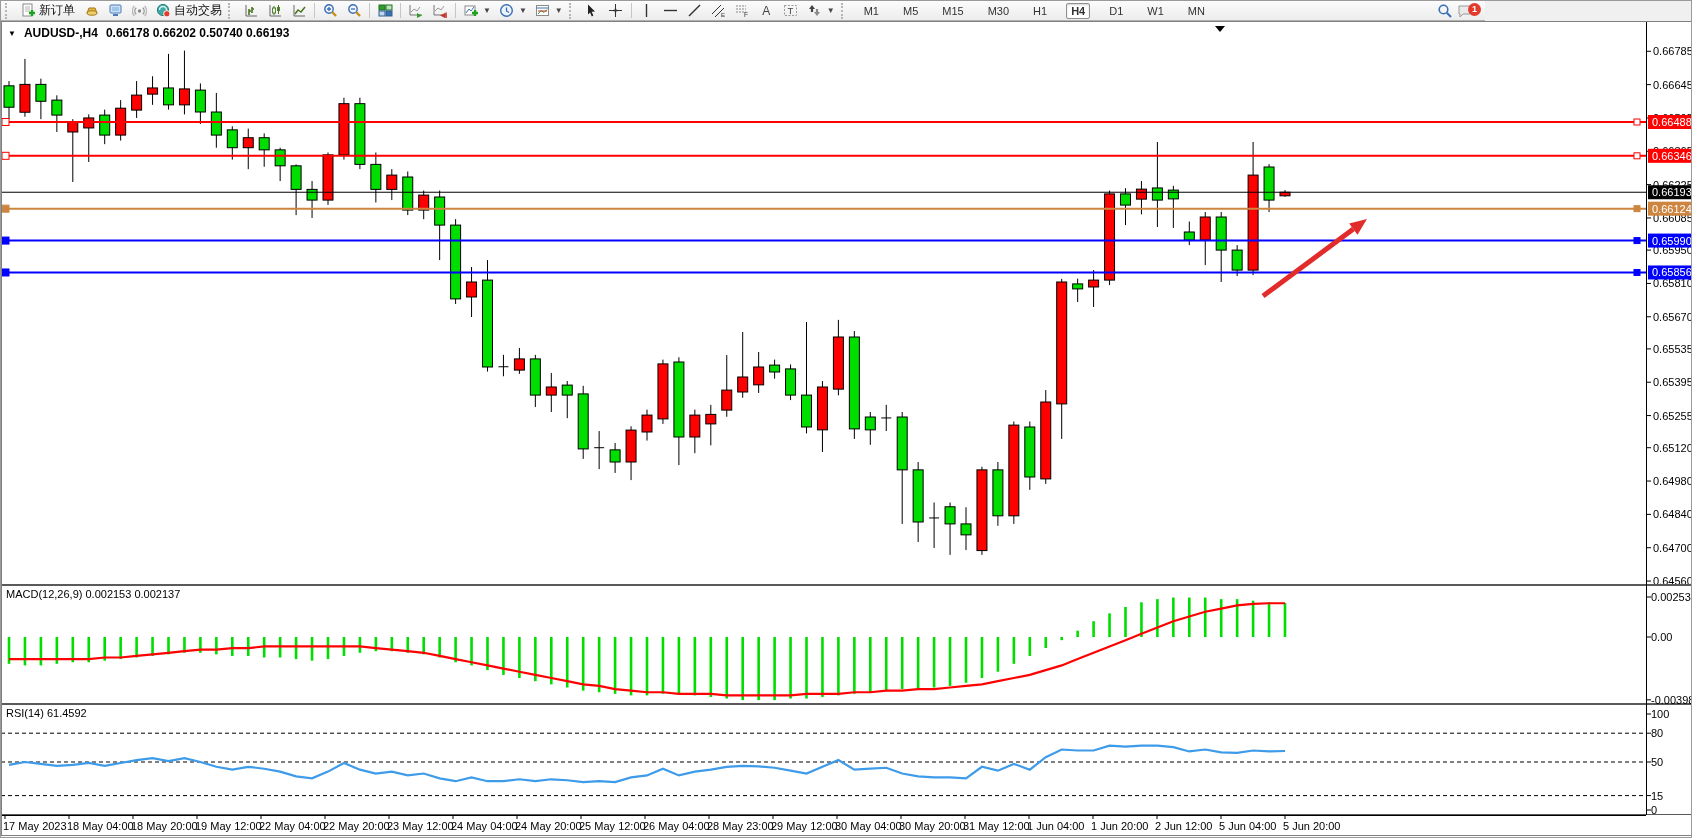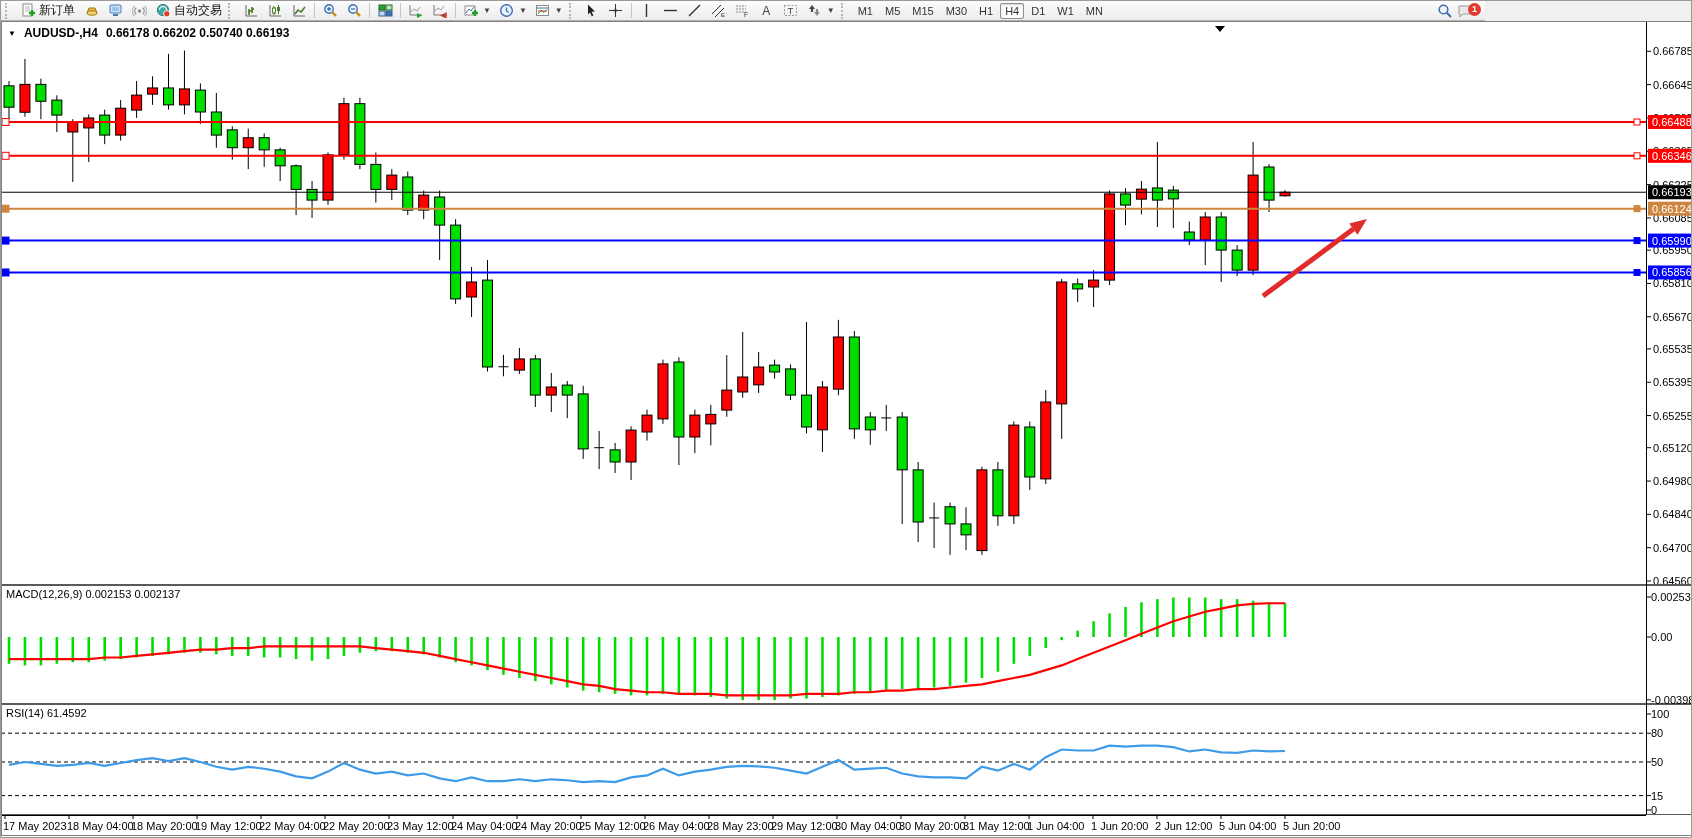--- a/index.html
+++ b/index.html
@@ -3,22 +3,22 @@
 <meta charset="utf-8">
 <style>
   html,body{margin:0;padding:0;background:#d8d8d8;}
   .app{position:relative;width:1692px;height:838px;background:#f0f0f0;font-family:"Liberation Sans",sans-serif;overflow:hidden;border:1px solid #9a9a9a;box-sizing:border-box;}
   
   .toolbar{position:absolute;top:0;left:0;width:1484px;height:20px;background:linear-gradient(#fcfcfc,#ececec);border-bottom:1px solid #b0b0b0;display:flex;align-items:center;padding:0 2px;box-sizing:border-box;}
   .tbtn{height:18px;display:flex;align-items:center;gap:3px;padding:0 3px;border:1px solid transparent;border-radius:2px;font-size:12px;color:#222;cursor:default;white-space:nowrap;}
   .tlabel{font-size:12px;color:#111;}
   .sep{width:1px;height:15px;background:#c6c6c6;margin:0 3px;flex:0 0 auto;}
   .grip{width:5px;height:16px;border-left:2px dotted #b5b5b5;margin:0 4px 0 2px;flex:0 0 auto;}
-  .tf{font-size:11px;color:#333;padding:1px 4px;margin:0 1px;border:1px solid transparent;border-radius:2px;}
-  .tf.active{border:1px solid #8f8f8f;background:#fff;box-shadow:inset 0 1px 2px rgba(0,0,0,.18);font-weight:normal;}
+  .tf{font-size:11px;color:#333;padding:1px 4px;margin:0 7px;border:1px solid transparent;border-radius:2px;}
+  .tf.active{border:1px solid #8f8f8f;background:#fff;box-shadow:inset 0 1px 2px rgba(0,0,0,.18);font-weight:bold;}
   .spacer{flex:1 1 auto;}
   .icon{display:inline-flex;width:16px;height:16px;align-items:center;justify-content:center;flex:0 0 auto;}
   .drop{font-size:8px;color:#444;margin-left:1px;}
   .badge{position:absolute;top:1px;right:2px;min-width:13px;height:13px;border-radius:7px;background:#e23b2e;color:#fff;font-size:9px;font-weight:bold;display:flex;align-items:center;justify-content:center;padding:0 2px;box-sizing:border-box;}
   .chatwrap{position:relative;width:26px;height:18px;display:flex;align-items:center;}
   
   .chart-window{position:absolute;top:20px;left:0;width:1692px;height:818px;background:#fff;}
   .chart-title{position:absolute;left:7px;top:5px;font-size:12px;font-weight:bold;color:#000;display:flex;gap:8px;align-items:center;z-index:5;}
   .chart-title .menu-tri{font-size:8px;font-weight:normal;}
   svg text{font-family:"Liberation Sans",sans-serif;}

